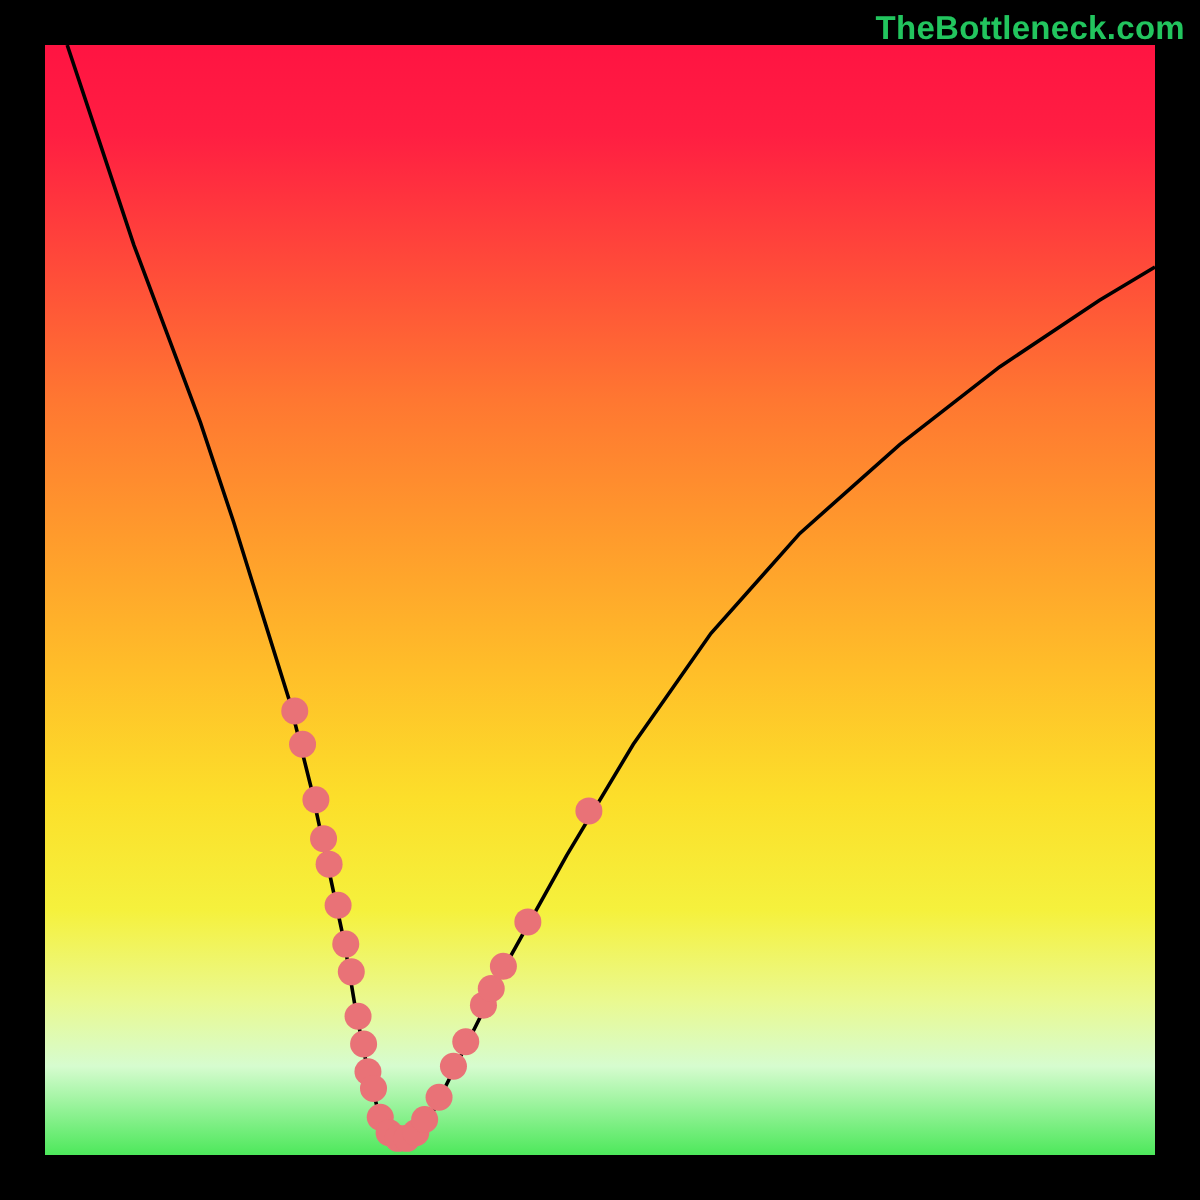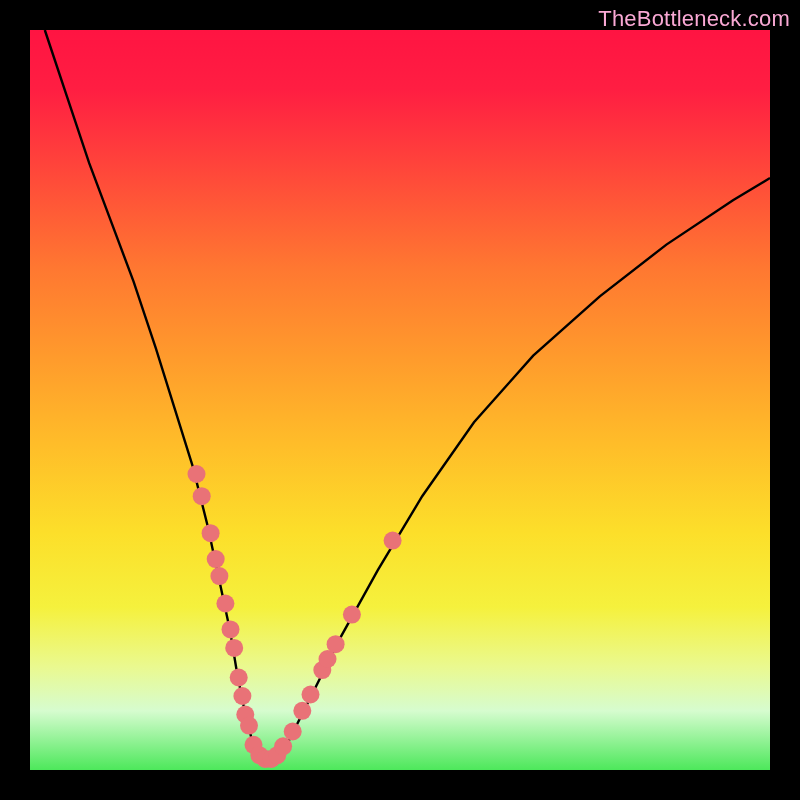--- a/index.html
+++ b/index.html
@@ -28,23 +28,23 @@
       #f5f13d 78%,
       #eaf98f 86%,
       #d6fccf 92%,
       #4de85b 100%
     );
   }
   .watermark {
     position: absolute;
     top: 6px;
     right: 10px;
-    color: #f9a8d4;
+    color: #22c55e;
     font-size: 22px;
-    font-weight: 400;
+    font-weight: 700;
     letter-spacing: 0.2px;
   }
   svg.plot {
     position: absolute;
     left: 0;
     top: 0;
     width: 740px;
     height: 740px;
     overflow: visible;
   }

